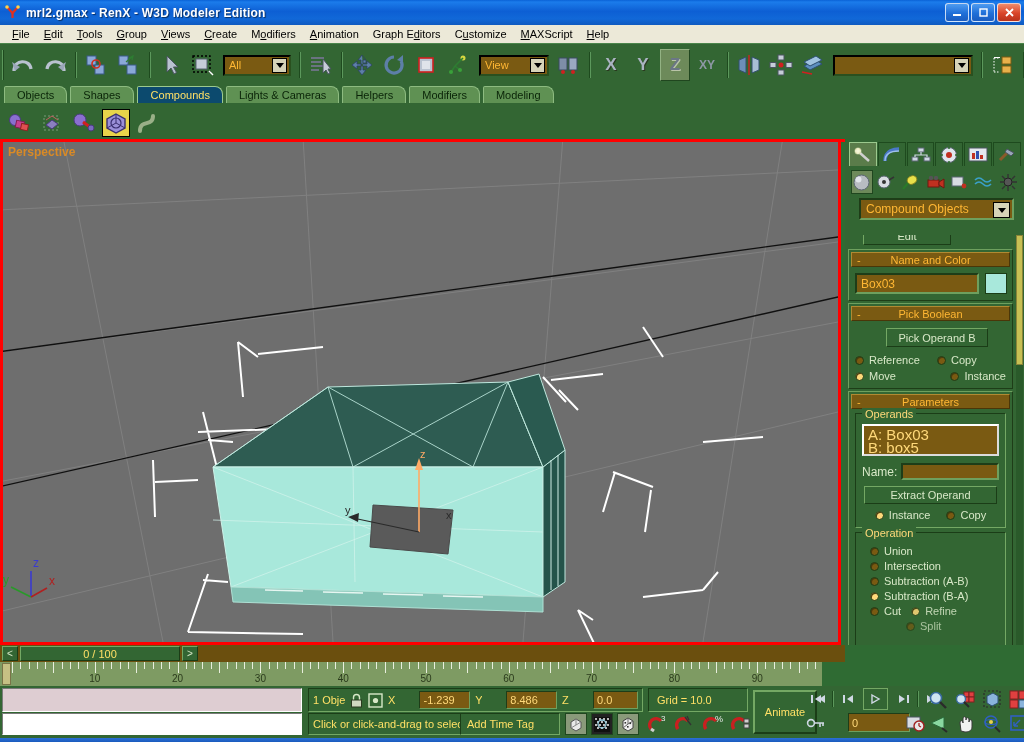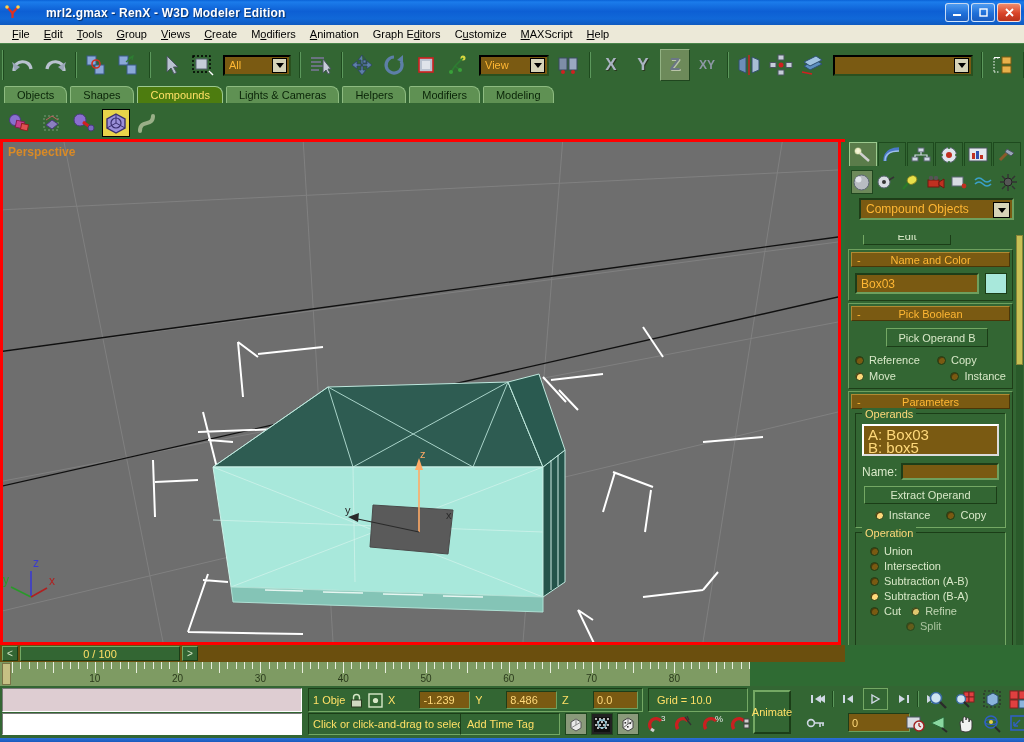--- a/index.html
+++ b/index.html
@@ -16,21 +16,20 @@
   .titlebar {
     position:absolute; left:0; top:0; width:1024px; height:25px;
     background: linear-gradient(to bottom,#0a62d6 0%,#1b7ceb 8%,#0d5fd4 45%,#1168d8 75%,#0f5ac0 100%);
     display:flex; align-items:center; padding-left:4px;
   }
   .title-icon { width:17px; height:17px; position:relative; flex:0 0 auto; margin-right:5px; }
   .title-text {
     color:#fff; font-weight:bold; font-size:12px;
     text-shadow: 1px 1px 1px rgba(0,0,0,.55);
     letter-spacing:.2px;
-    margin-left:20px;
   }
   .winbtns { position:absolute; right:3px; top:3px; display:flex; gap:2px; }
   .wbtn {
     width:24px; height:19px; border-radius:3px;
     border:1px solid rgba(255,255,255,.75);
     display:flex; align-items:center; justify-content:center;
     color:#fff; font-size:11px; font-weight:bold; line-height:1;
     background: linear-gradient(to bottom,#4e9bf0,#1f6fd8 55%,#1a5cc0);
   }
   .wbtn.close { background: linear-gradient(to bottom,#f08b6a,#d9452a 55%,#b8331c); }
@@ -80,21 +79,21 @@
     background:#336633; display:flex; align-items:flex-start; padding-left:4px;
   }
   .tab {
     height:17px; padding:0 12px; margin-right:3px;
     background:#5f9153; border:1px solid #8dbb80;
     border-bottom:none; border-radius:2px 8px 0 0;
     color:#0a2408; font-size:11px;
     display:flex; align-items:center; justify-content:center;
     white-space:nowrap;
   }
-  .tab.sel { background:#4d7c0f; border-color:#9cc98e; color:#ffe066;padding-left:13px; }
+  .tab.sel { background:#0c4a6e; border-color:#9cc98e; color:#ffe066;padding-left:13px; }
 
   
   .subtools {
     position:absolute; left:0; top:106px; width:1024px; height:33px;
     background:#336633; display:flex; align-items:center; padding-left:6px;
   }
   .sbtn { width:28px; height:28px; margin-right:4px; display:flex; align-items:center; justify-content:center; position:relative; }
   .sbtn.on { background:#e8d44a; border:1px solid #000; }
 
   
@@ -189,21 +188,21 @@
     width:16px; height:15px; background:#336633;
     border:1px solid; border-color:#74a864 #1b3d17 #1b3d17 #74a864;
     color:#d8e8c8; font-size:10px; display:flex; align-items:center; justify-content:center;
   }
   .ts-field {
     width:160px; height:15px; margin:0 2px; background:#336633;
     border:1px solid; border-color:#74a864 #1b3d17 #1b3d17 #74a864;
     color:#ffe066; font-size:11px; display:flex; align-items:center; justify-content:center;
   }
   .trackbar {
-    position:absolute; left:0; top:662px; width:750px; height:24px;
+    position:absolute; left:0; top:662px; width:822px; height:24px;
     background:#7e9b63; overflow:hidden;
   }
   .tick { position:absolute; top:0; width:1px; background:#e8eedd; }
   .tick.maj { height:11px; } .tick.min { height:7px; }
   .tlab { position:absolute; top:11px; color:#2b3b1c; font-size:10px; transform:translateX(-50%); }
 
   
   .bottom { position:absolute; left:0; top:686px; width:1024px; height:52px; background:#336633; }
   .mini-listener {
     position:absolute; left:2px; top:2px; width:300px; height:24px;
@@ -1067,21 +1066,21 @@
       </div>
       <div class="navbtn">
         <svg width="20" height="20" viewBox="0 0 20 20">
           <path d="M3 15 A6 6 0 0 1 13 7" stroke="#c82020" stroke-width="3.4" fill="none"></path>
           <rect x="13" y="5" width="5" height="4" fill="#cfcfcf" stroke="#444"></rect>
           <rect x="13" y="10" width="5" height="4" fill="#cfcfcf" stroke="#444"></rect>
         </svg>
       </div>
     </div>
 
-    <div class="animbtn" style="left:753px; top:4px; width:38px; height:44px;">
+    <div class="animbtn" style="left:753px; top:4px; width:64px; height:44px;">
       <span>Animate</span>
     </div>
 
     <div style="position:absolute; left:805px; top:2px; display:flex; align-items:center; gap:2px;">
       <div class="navbtn">
         <svg width="18" height="14" viewBox="0 0 18 14">
           <rect x="2" y="3" width="2" height="8" fill="#cfd8e4"></rect>
           <path d="M12 3 L6 7 L12 11 Z" fill="#cfd8e4"></path>
             <path d="M16 3 L10 7 L16 11 Z" fill="#cfd8e4"></path>
         </svg>

